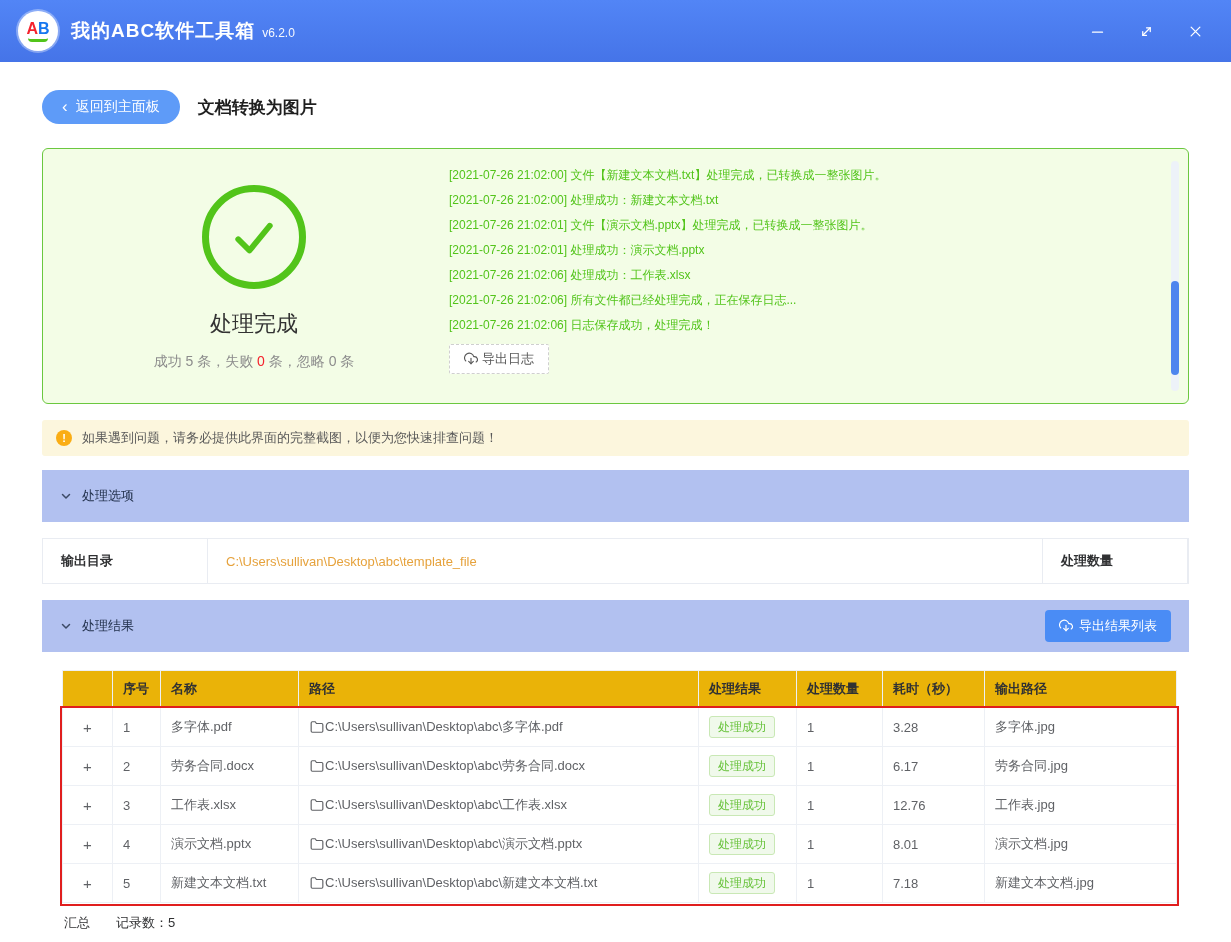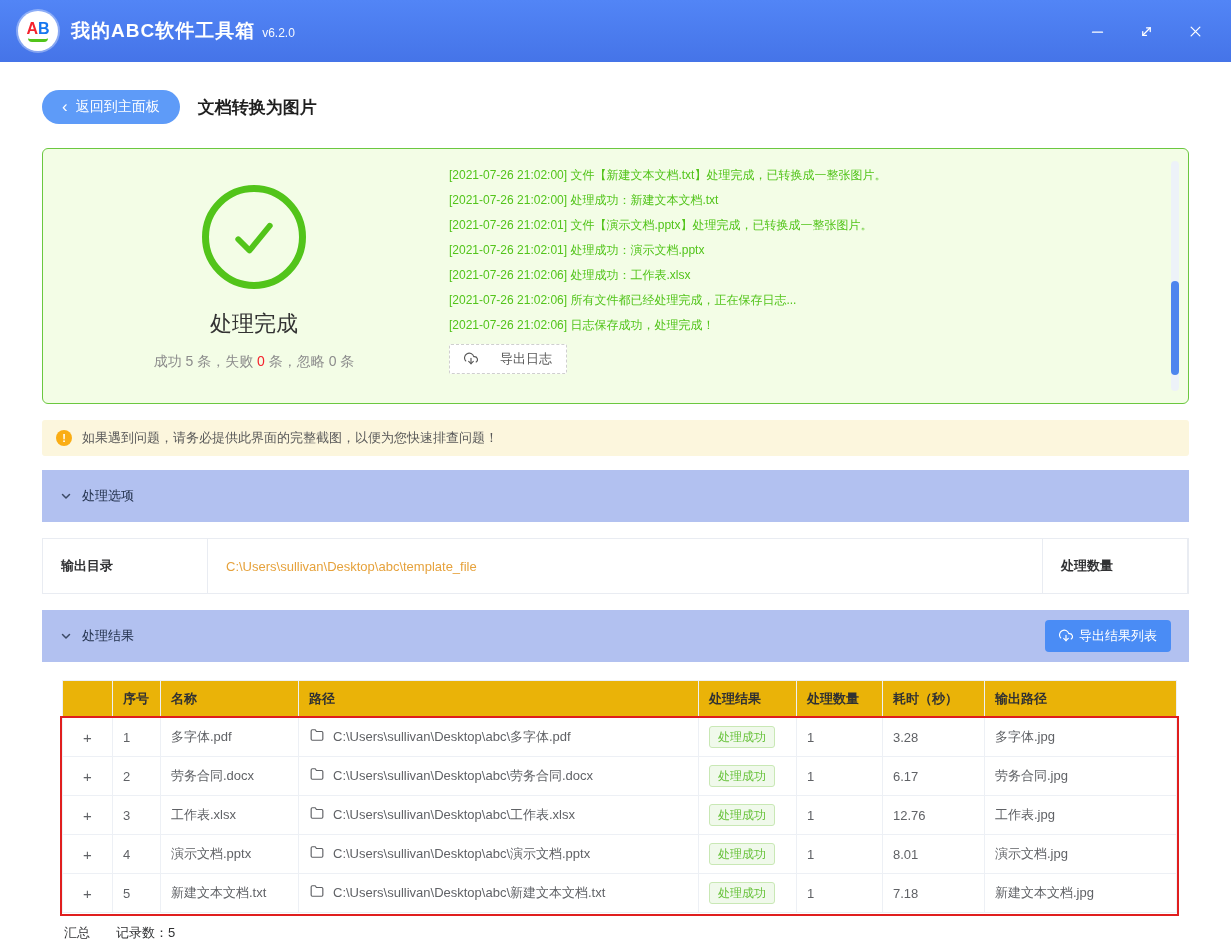--- a/index.html
+++ b/index.html
@@ -37,21 +37,21 @@
   .panel-left { width: 390px; display: flex; flex-direction: column; align-items: center;
     justify-content: center; flex: none; }
   .check-circle { width: 104px; height: 104px; border: 7px solid #52c41a; border-radius: 50%;
     display: flex; align-items: center; justify-content: center; margin-bottom: 20px; }
   .status-title { font-size: 22px; color: #333; margin-bottom: 14px; }
   .summary { font-size: 14px; color: #8c8c8c; }
   .summary .fail { color: #f5222d; }
   .panel-right { flex: 1; display: flex; flex-direction: column; overflow: hidden; }
   .log-line { font-size: 12px; color: #52c41a; line-height: 25px; white-space: nowrap; }
   .export-log-btn { margin-top: 6px; align-self: flex-start; display: inline-flex; align-items: center;
-    gap: 22px; background: #fff; border: 1px dashed #cfcfcf; color: #595959; font-size: 13px;
+    gap: 4px; background: #fff; border: 1px dashed #cfcfcf; color: #595959; font-size: 13px;
     height: 30px; padding: 0 14px; border-radius: 2px; cursor: pointer; font-family: inherit; }
   .panel-scrollbar { position: absolute; right: 9px; top: 12px; bottom: 12px; width: 8px;
     background: #edf2f8; border-radius: 4px; }
   .panel-scroll-thumb { position: absolute; left: 0; width: 8px; height: 94px; top: 52%;
     background: #4e86ee; border-radius: 4px; cursor: pointer; }
 
   
   .warning-bar { margin-top: 16px; background: #fcf6dd; border-radius: 3px; height: 36px;
     display: flex; align-items: center; gap: 10px; padding: 0 14px; font-size: 13px; color: #595959; }
   .warning-icon { width: 16px; height: 16px; background: #faad14; color: #fff; border-radius: 50%;
@@ -60,40 +60,40 @@
   
   .section-header { margin-top: 14px; background: #b2c1f0; height: 52px; display: flex;
     align-items: center; gap: 10px; padding: 0 18px; font-size: 13px; color: #23324d; cursor: pointer; }
   .section-header.results { height: 52px; margin-top: 16px; }
   .chevron-icon { display: flex; color: #3c4a66; }
   .export-results-btn { margin-left: auto; display: inline-flex; align-items: center; gap: 6px;
     background: #4a8cf5; color: #fff; border: none; height: 32px; padding: 0 14px;
     border-radius: 4px; font-size: 13px; cursor: pointer; font-family: inherit; }
 
   
-  .options-row { margin-top: 16px; display: flex; border: 1px solid #e9ecf2; height: 56px;
+  .options-row { margin-top: 16px; display: flex; border: 1px solid #e9ecf2; height: 46px;
     font-size: 13px; background: #fff; }
   .options-cell { display: flex; align-items: center; padding: 0 18px; border-right: 1px solid #e9ecf2; }
   .oc-label { width: 165px; font-weight: bold; color: #303133; flex: none; }
   .oc-value { flex: 1; color: #e6a23c; overflow: hidden; white-space: nowrap; }
   .oc-setting { width: 145px; font-weight: bold; color: #303133; flex: none; }
   .oc-tags { width: 315px; gap: 8px; border-right: none; flex: none; }
   .tag { display: inline-flex; align-items: center; height: 24px; padding: 0 9px;
     border: 1px solid #f5a9bd; color: #f25d85; border-radius: 3px; font-size: 12px; background: #fff; }
 
   
   .table-wrap { margin: 18px 12px 0 20px; position: relative; }
   table { width: 100%; border-collapse: collapse; table-layout: fixed; font-size: 13px; color: #606266; }
   th, td { border: 1px solid #edf0f5; padding: 0 10px; height: 39px; text-align: left;
     overflow: hidden; white-space: nowrap; text-overflow: ellipsis; }
   th { color: #303133; font-weight: bold; height: 37px; background: #eab308; }
   .expand-cell { text-align: center; color: #606266; font-size: 15px; cursor: pointer; }
   .status-tag { display: inline-block; padding: 2px 8px; font-size: 12px; color: #67c23a;
     background: #f0f9eb; border: 1px solid #c9e8b5; border-radius: 3px; line-height: 16px; }
-  .path-flex { display: flex; gap: 8px; }
+  .path-flex { display: flex; align-items: center; }
   .folder-icon { display: flex; flex: none; }
   .red-box { position: absolute; left: -2px; right: -2px; top: 36px; height: 200px;
     border: 2px solid #e01e1e; pointer-events: none; z-index: 2; }
   .summary-row { margin: 0 12px 0 20px; padding: 11px 2px; display: flex; gap: 26px;
     font-size: 13px; color: #303133; }
 </style>
 </head>
 <body>
 
 <div class="titlebar">

